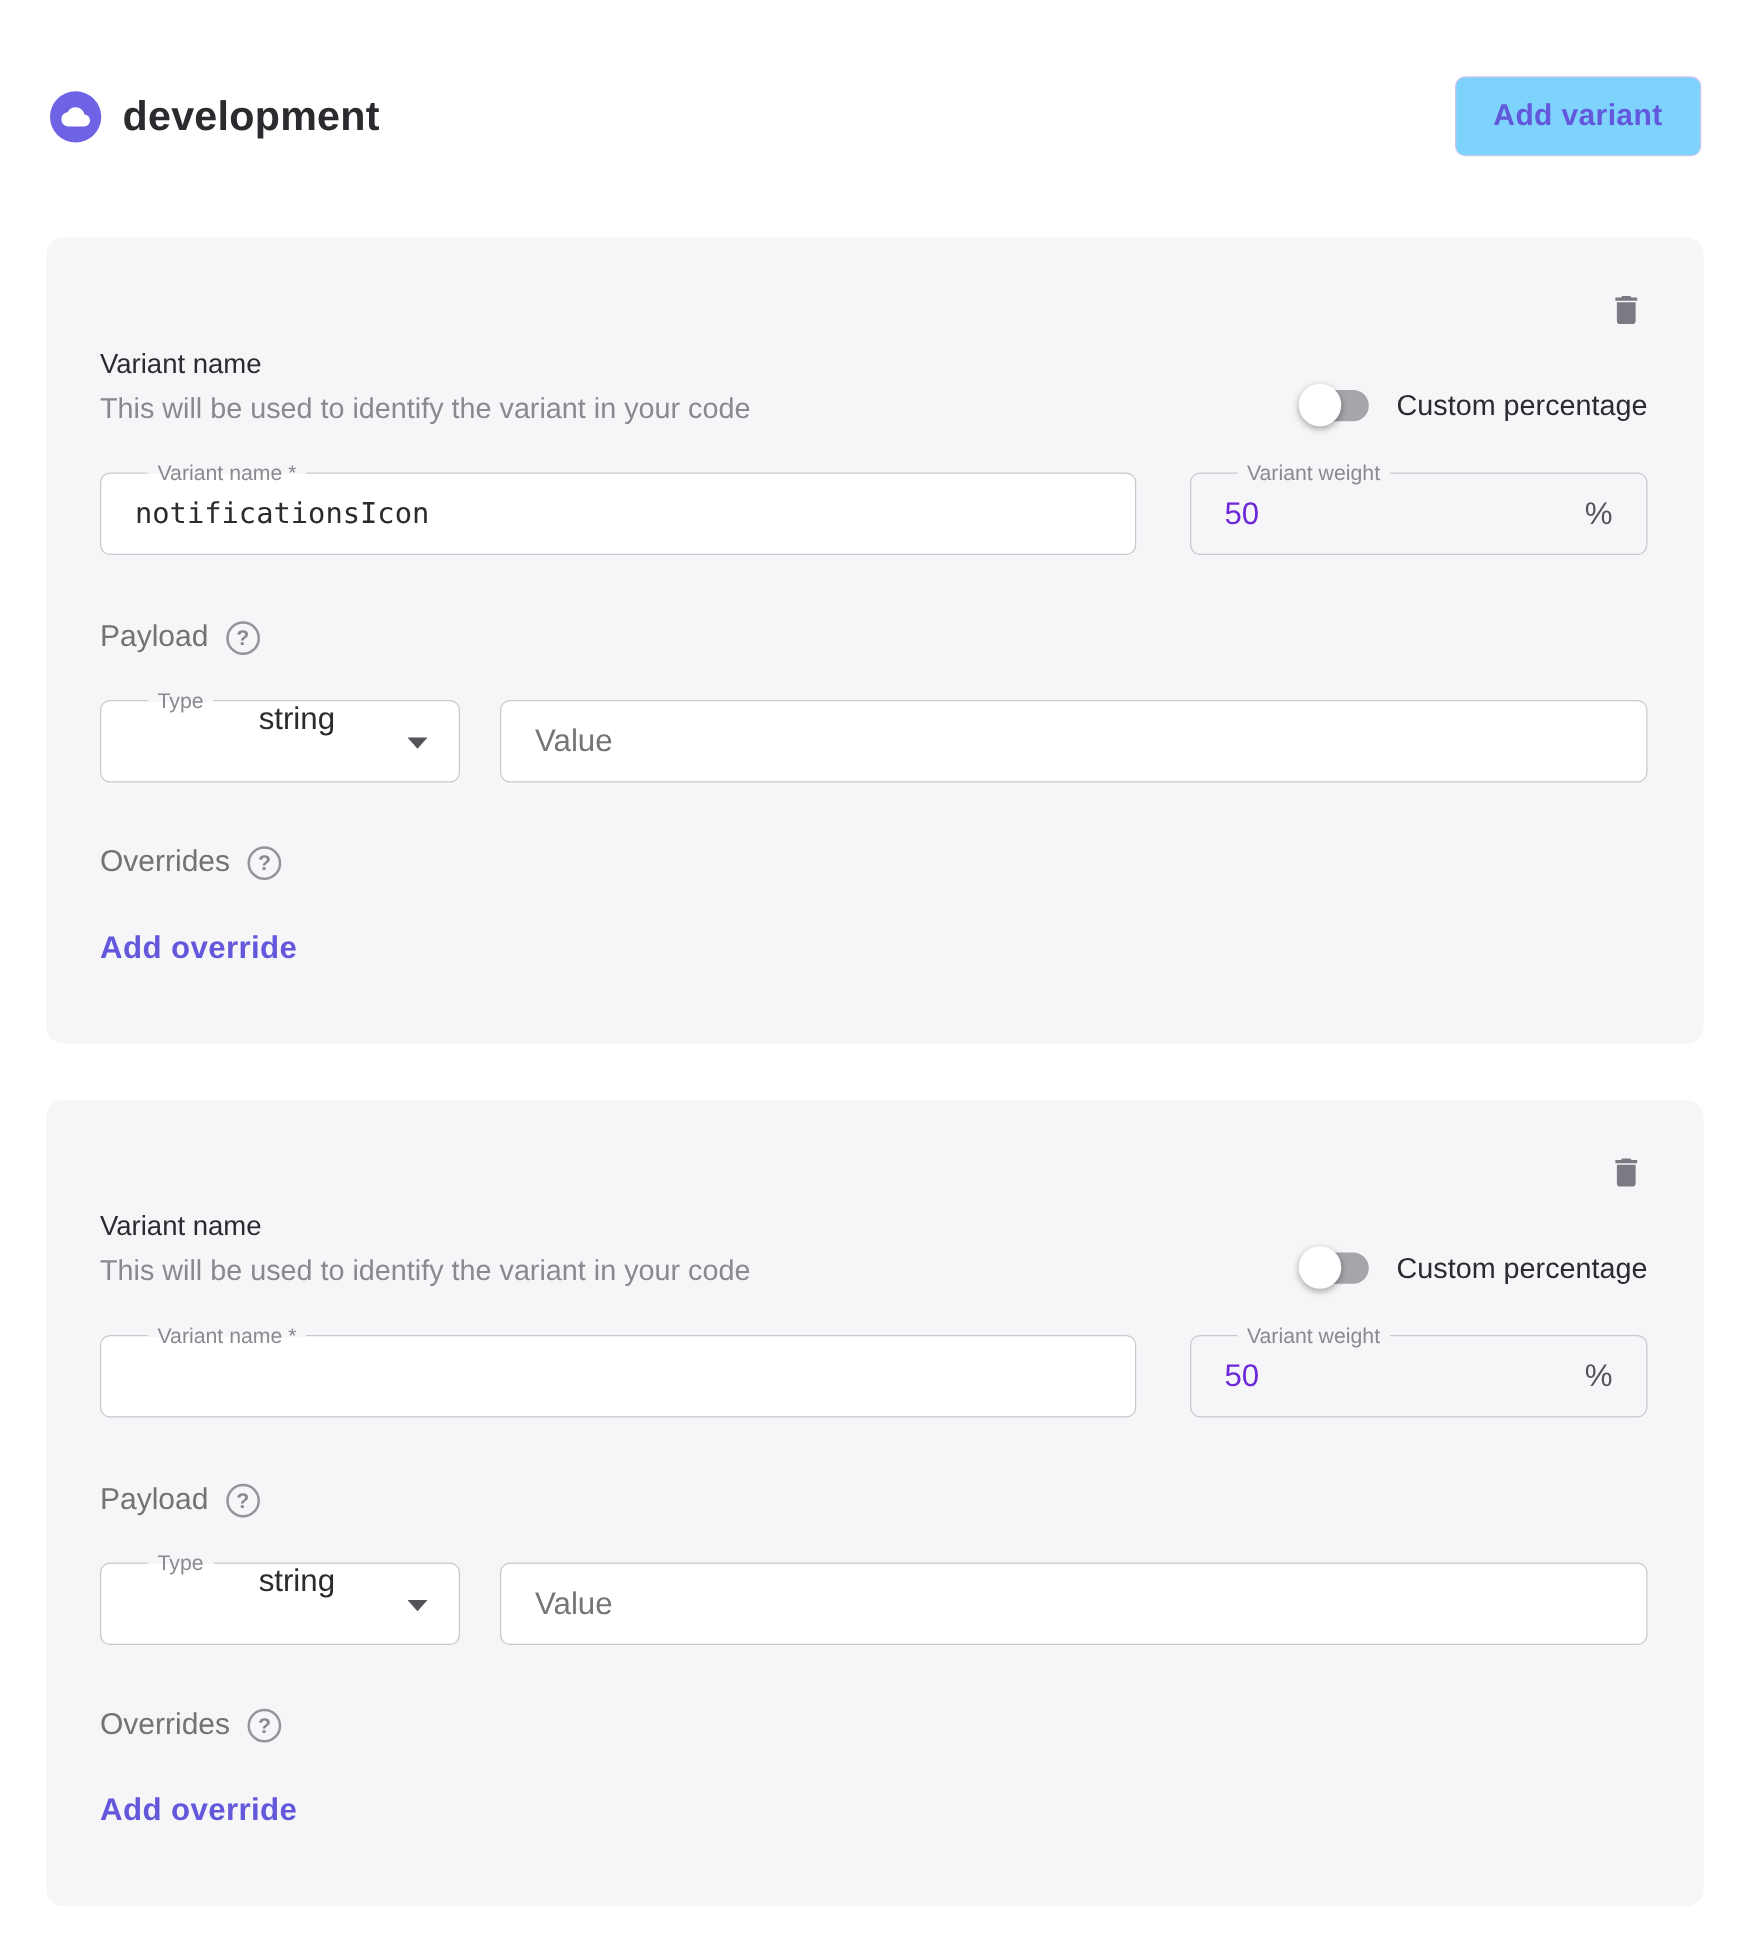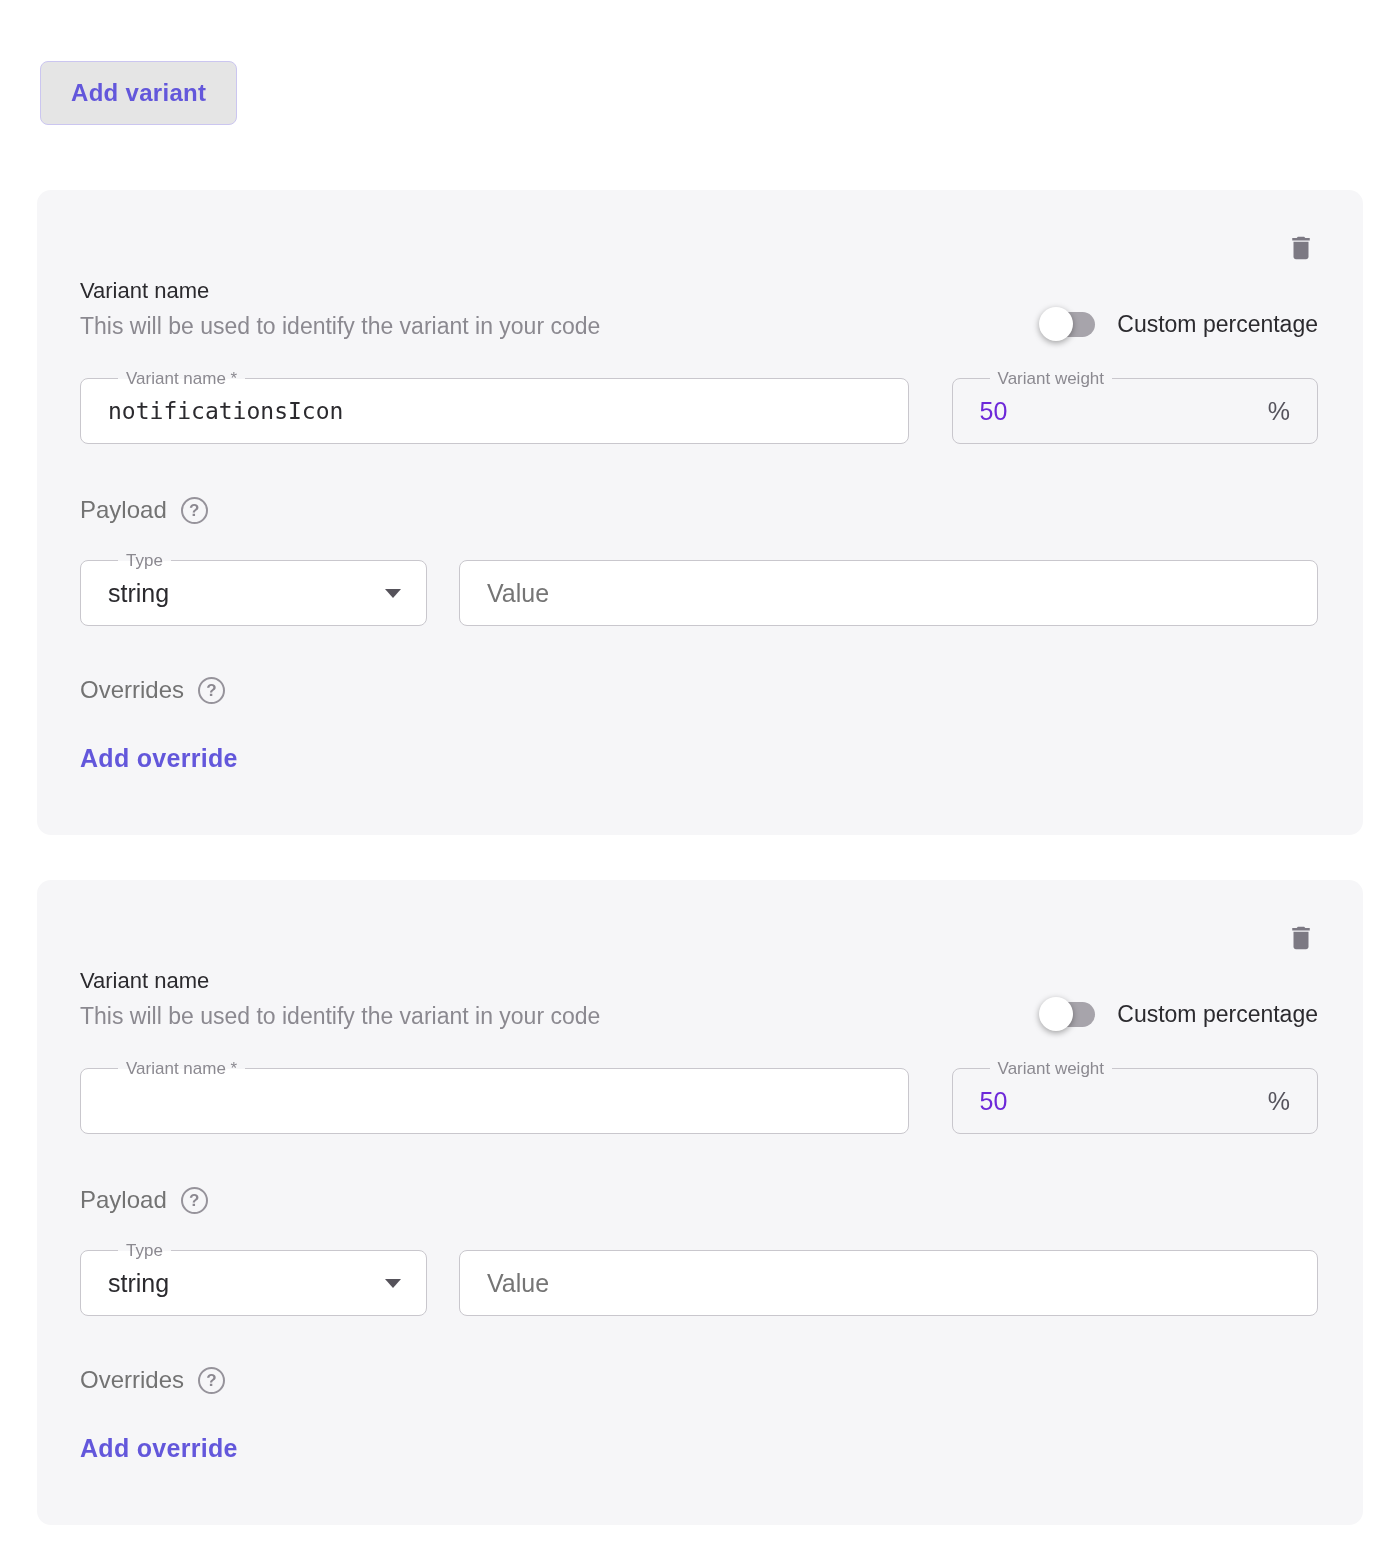--- a/index.html
+++ b/index.html
@@ -17,21 +17,21 @@
     padding: 56px 39px 0 40px; height: 130px;
   }
   .brand { display: flex; align-items: center; gap: 17px; }
   .cloud-badge {
     width: 41px; height: 41px; border-radius: 50%;
     background: #6e63e4; display: flex; align-items: center; justify-content: center;
     flex: none;
   }
   .page-title { font-size: 33px; font-weight: bold; letter-spacing: 0.2px; }
   .add-variant-btn {
-    background: #e5e5e5; border: 1.5px solid #cbc6f0; border-radius: 8px;
+    background: #7dd3fc; border: 1.5px solid #cbc6f0; border-radius: 8px;
     color: #6357db; font-family: inherit; font-weight: bold; font-size: 24px;
     height: 64px; padding: 0 30px; cursor: pointer; letter-spacing: 0.3px;
   }
 
   
   .variant-card {
     position: relative;
     background: #f6f6f8; border-radius: 14px;
     margin: 0 37px; padding: 88px 45px 62px 43px;
   }
@@ -91,40 +91,48 @@
   .inline-label { font-size: 24px; color: #737373; }
   .help-icon {
     width: 27px; height: 27px; flex: none;
     border: 2px solid #96939b; border-radius: 50%;
     color: #8b8890; font-size: 17px; font-weight: bold;
     display: flex; align-items: center; justify-content: center;
     cursor: pointer; line-height: 1;
   }
 
   .payload-fields { display: flex; gap: 32px; margin-top: 36px; }
-  .type-field { width: 347px; cursor: pointer; }
+  .type-field { width: 288px; cursor: pointer; flex-direction: column; }
   .select-value { font-size: 25px; padding-left: 27px; color: #2b2a2e; }
   .select-arrow {
     width: 0; height: 0; margin-left: auto; margin-right: 25px;
     border-left: 8px solid transparent; border-right: 8px solid transparent;
     border-top: 9px solid #55525a;
   }
   .value-field { flex: 1; }
 
   .add-override-btn {
     display: block; margin-top: 40px; padding: 0;
     background: none; border: none; cursor: pointer;
     color: #6357db; font-family: inherit; font-size: 25px; font-weight: bold;
     letter-spacing: 0.3px;
   }
 </style>
 </head>
 <body>
 
 <div class="topbar">
+  <div class="brand">
+    <span class="cloud-badge">
+      <svg width="23" height="23" viewBox="0 0 24 24" aria-hidden="true">
+        <path fill="#ffffff" d="M19.35 10.04C18.67 6.59 15.64 4 12 4 9.11 4 6.6 5.64 5.35 8.04 2.34 8.36 0 10.91 0 14c0 3.31 2.69 6 6 6h13c2.76 0 5-2.24 5-5 0-2.64-2.05-4.78-4.65-4.96z"></path>
+      </svg>
+    </span>
+    <span class="page-title">development</span>
+  </div>
   <button class="add-variant-btn">Add variant</button>
 </div>
 
 <div class="variant-card first">
   <button class="trash-btn">
     <svg width="30" height="32" viewBox="0 0 24 24">
       <path fill="#7c7983" d="M6 19c0 1.1.9 2 2 2h8c1.1 0 2-.9 2-2V7H6v12zM19 4h-3.5l-1-1h-5l-1 1H5v2h14V4z"></path>
     </svg>
   </button>
 

